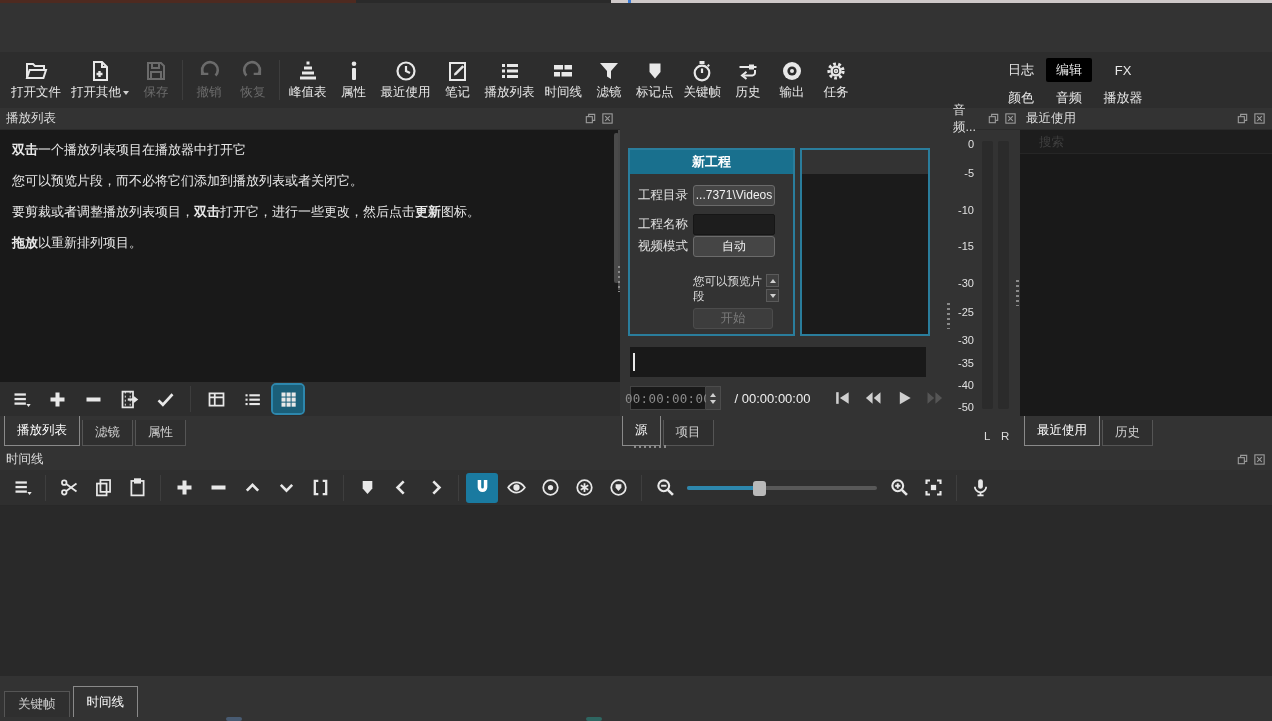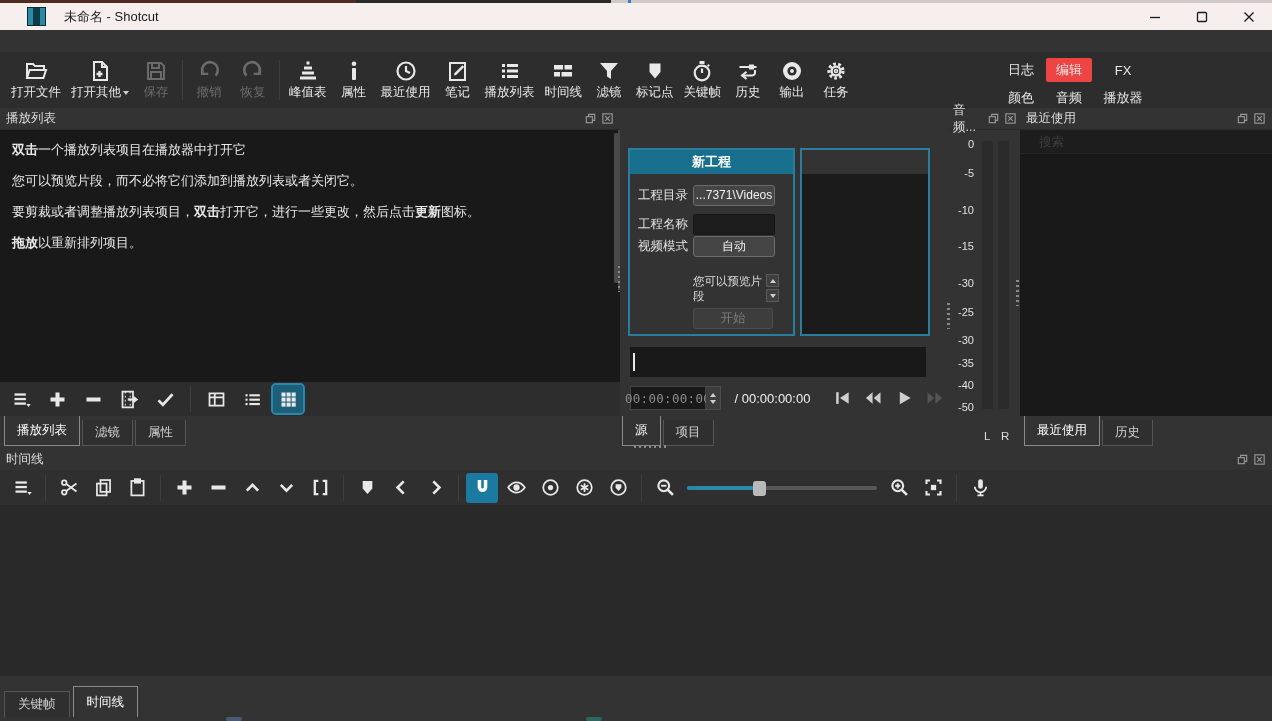--- a/index.html
+++ b/index.html
@@ -27,21 +27,21 @@
   
   .toolbar { position:absolute; top:52px; left:0; width:100%; height:56px; background:#2d2d2d; display:flex; align-items:center; padding-left:6px; }
   .tb-item { display:flex; flex-direction:column; align-items:center; justify-content:center; gap:1px; padding:3px 5px; min-width:44px; color:#e8e8e8; }
   .tb-item svg { width:24px; height:24px; }
   .tb-item .lbl { font-size:12.5px; white-space:nowrap; }
   .tb-item.disabled { color:#6b6b6b; }
   .tb-sep { width:1px; height:40px; background:#232323; border-right:1px solid #3d3d3d; margin:0 4px; }
   .mini-caret { display:inline-block; width:0; height:0; border-left:3.5px solid transparent; border-right:3.5px solid transparent; border-top:4px solid #cfcfcf; margin-left:2px; vertical-align:1px; }
   .layout-switch { position:absolute; right:120px; top:6px; display:grid; grid-template-columns:46px 46px 58px; grid-auto-rows:24px; row-gap:4px; column-gap:2px; }
   .layout-btn { display:flex; align-items:center; justify-content:center; color:#e8e8e8; font-size:13px; border-radius:2px; }
-  .layout-btn.active { background:#ef4444; }
+  .layout-btn.active { background:#000000; }
 
   
   .docks { position:absolute; top:108px; left:0; width:100%; height:340px; }
   .panel { position:absolute; top:0; height:340px; background:#333333; }
   .panel-header { position:absolute; top:0; left:0; right:0; height:22px; display:flex; align-items:center; padding:0 6px; color:#dedede; font-size:12.5px; border-bottom:1px solid #2b2b2b; }
   .ph-icons { margin-left:auto; display:flex; gap:4px; }
   .ph-icons svg { width:13px; height:13px; stroke:#9a9a9a; fill:none; stroke-width:1.2; }
 
   
   .pl-panel { left:0; width:620px; }
@@ -130,45 +130,20 @@
   .smudge { position:absolute; bottom:0; height:4px; width:16px; border-radius:2px; opacity:.55; }
 </style>
 </head>
 <body>
 
 <div class="app">
 
   <div class="top-edge">
       <span class="tick"></span>
     </div>
-  <div class="titlebar">
-    <div class="app-icon">
-        <i></i>
-        <i></i>
-        <i></i>
-      </div>
-    <div class="title-text">未命名 - Shotcut</div>
-    <div class="win-controls">
-      <div class="win-btn">
-        <svg width="12" height="12" viewBox="0 0 12 12">
-            <path d="M1 6.5h10" stroke-width="1.3"></path>
-          </svg>
-      </div>
-      <div class="win-btn">
-        <svg width="12" height="12" viewBox="0 0 12 12" fill="none">
-            <rect x="1.5" y="1.5" width="9" height="9" rx="1" stroke-width="1.3"></rect>
-          </svg>
-      </div>
-      <div class="win-btn">
-        <svg width="12" height="12" viewBox="0 0 12 12">
-            <path d="M1.5 1.5l9 9M10.5 1.5l-9 9" stroke-width="1.3"></path>
-          </svg>
-      </div>
-    </div>
-  </div>
 
 
   <div class="toolbar">
     <div class="tb-item">
       <svg viewBox="0 0 24 24" fill="none" stroke="currentColor" stroke-width="2">
           <path d="M3 19V5h6l2 2h9v3"></path>
           <path d="M3 19l2.6-8H22l-2.6 8z"></path>
         </svg>
       <span class="lbl">打开文件</span>
     </div>

